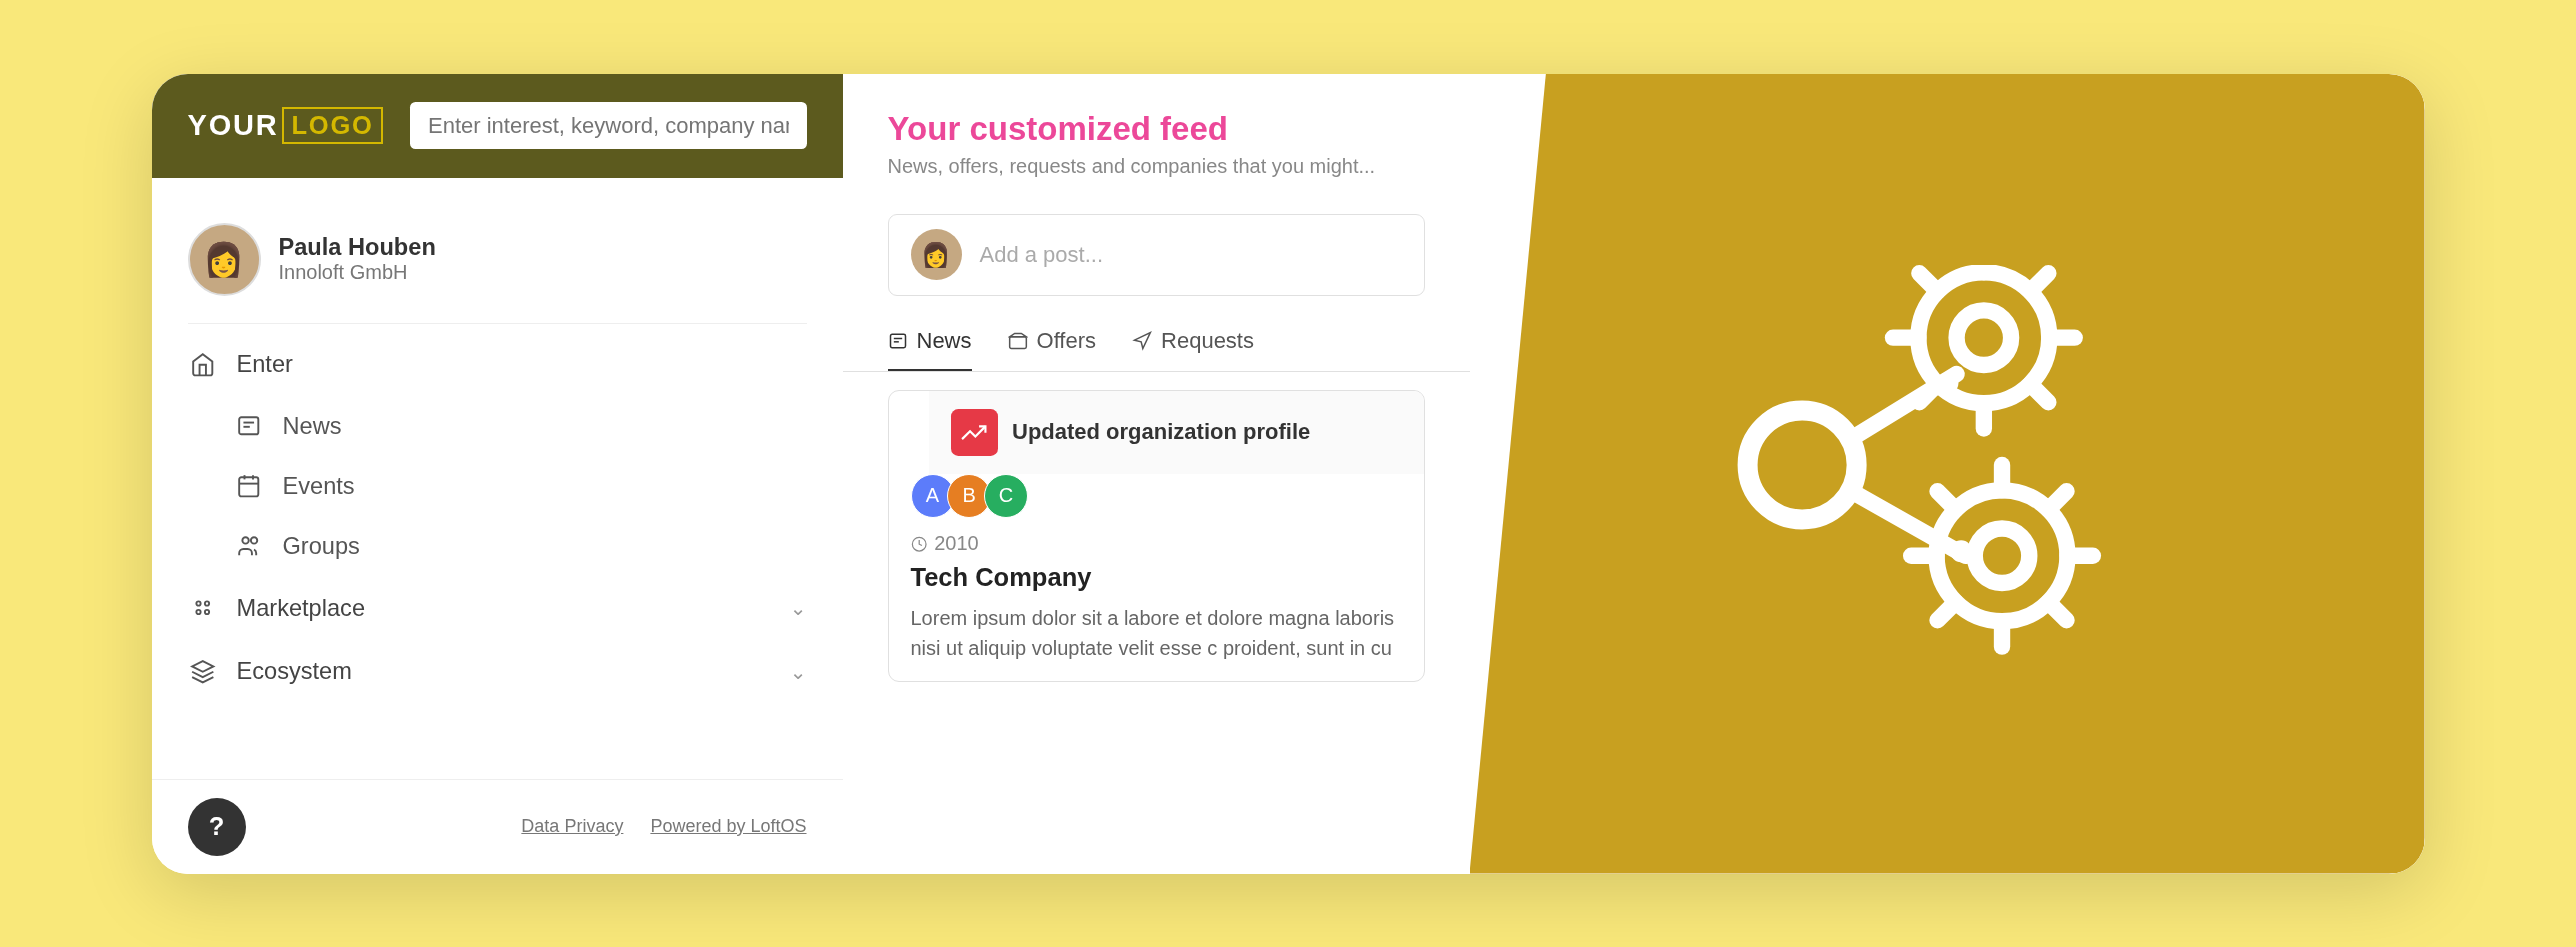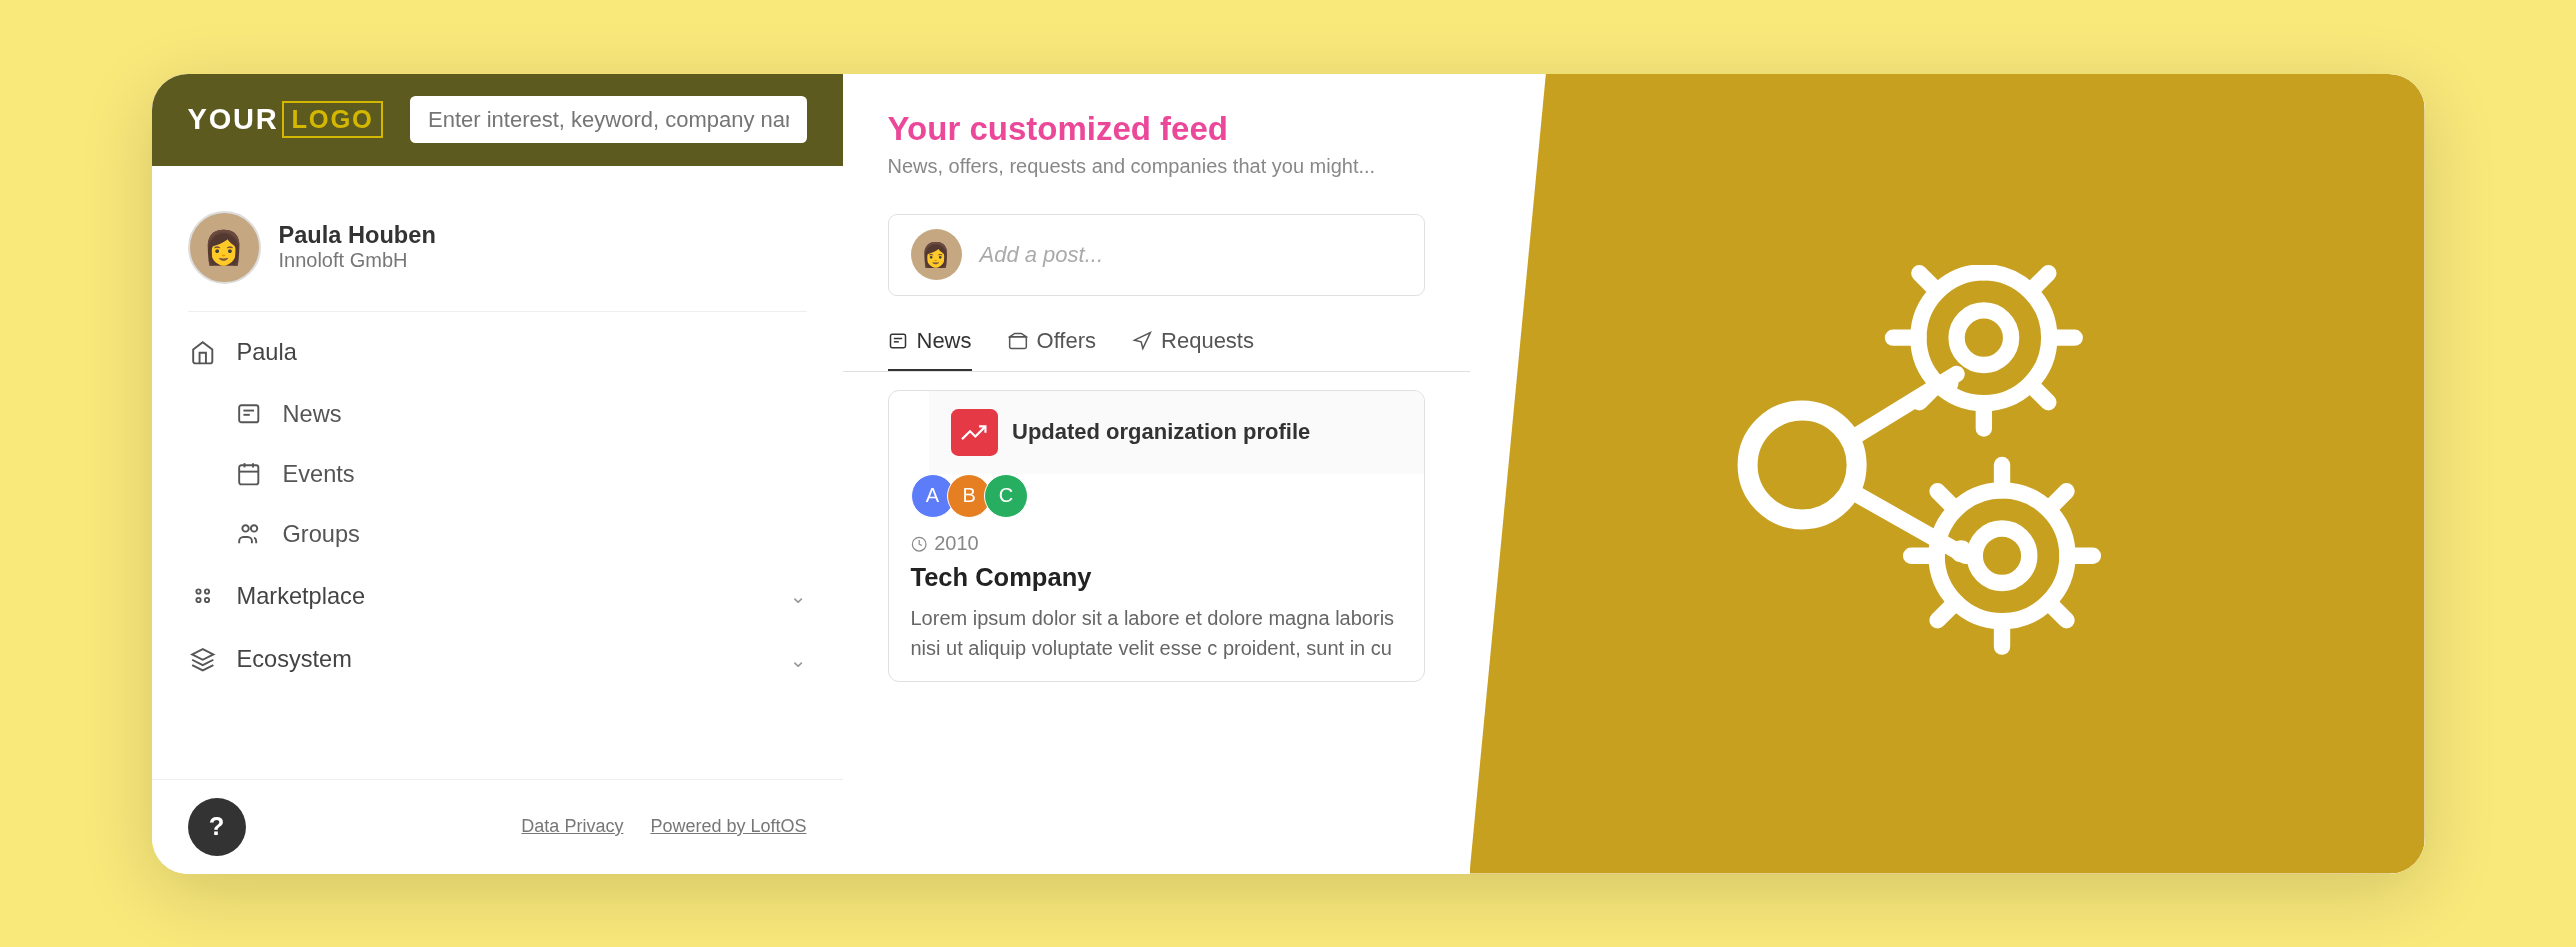--- a/index.html
+++ b/index.html
@@ -32,21 +32,21 @@
       display: flex;
       flex-direction: column;
       flex-shrink: 0;
       position: relative;
       z-index: 2;
     }
 
     
     .top-bar {
       background: #5c5a1e;
-      height: 92px;
+      height: 104px;
       display: flex;
       align-items: center;
       padding: 0 36px;
       gap: 27px;
     }
 
     .logo-container {
       display: flex;
       align-items: center;
       gap: 3.6px;
@@ -274,21 +274,20 @@
       justify-content: center;
       font-size: 23.6px;
       color: #7a5c3a;
       flex-shrink: 0;
     }
 
     .post-input {
       font-size: 22px;
       color: #aaa;
       flex: 1;
-      font-style: italic;
     }
 
     .feed-tabs {
       display: flex;
       gap: 36px;
       padding: 0 45px;
       border-bottom: 0.9px solid #e0e0e0;
     }
 
     .feed-tab {
@@ -446,21 +445,21 @@
 
       <div class="nav-divider"></div>
 
       <div class="nav-item">
         <span class="nav-icon">
           <svg width="25.5" height="25.5" viewBox="0 0 24 24" fill="none" stroke="#555" stroke-width="1.8">
             <path d="M3 9l9-7 9 7v11a2 2 0 0 1-2 2H5a2 2 0 0 1-2-2z"></path>
             <polyline points="9 22 9 12 15 12 15 22"></polyline>
           </svg>
         </span>
-        <span class="nav-label">Paula</span>
+        <span class="nav-label">Enter</span>
       </div>
 
 
       <div class="sub-nav-item">
         <span class="nav-icon">
           <svg width="25.5" height="25.5" viewBox="0 0 24 24" fill="none" stroke="#555" stroke-width="1.8">
             <rect x="3" y="4" width="18" height="16" rx="2"></rect>
             <line x1="7" y1="9" x2="17" y2="9"></line>
             <line x1="7" y1="13" x2="13" y2="13"></line>
           </svg>

